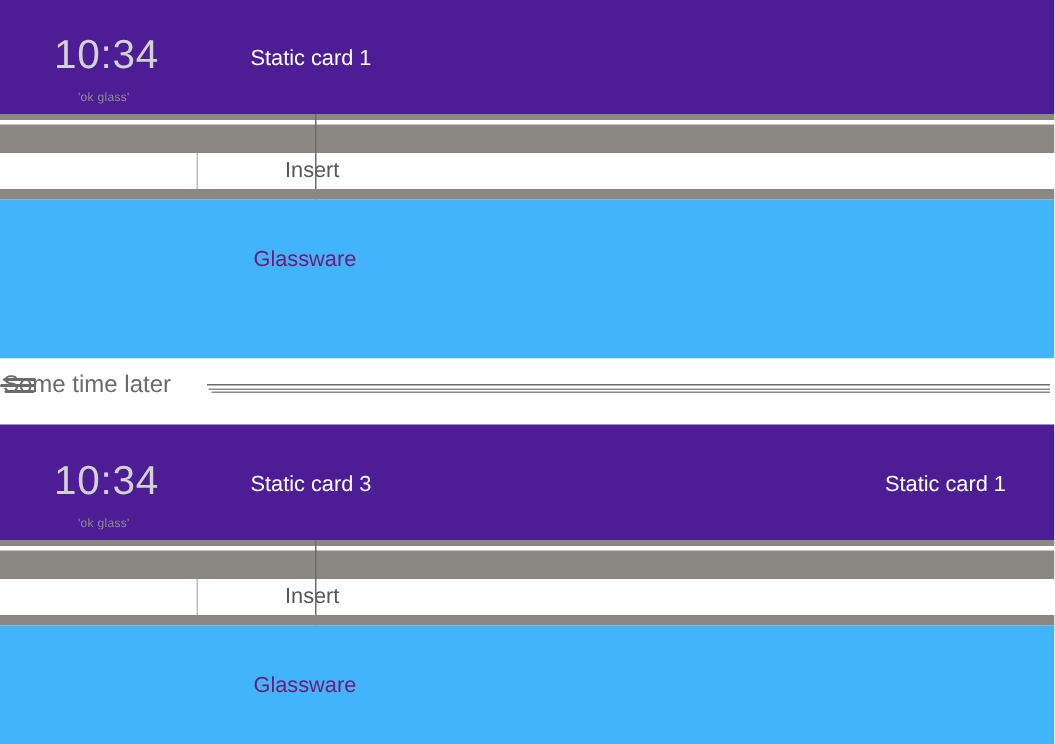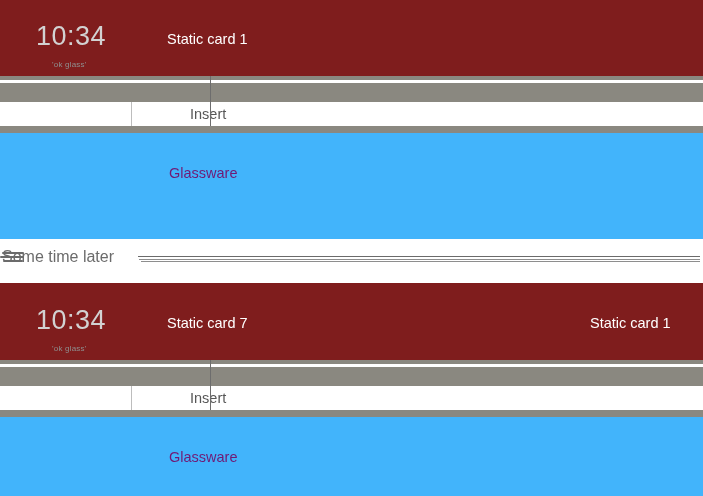--- a/index.html
+++ b/index.html
@@ -15,21 +15,21 @@
     width: 703px;
     height: 496px;
     background: #ffffff;
   }
 
   
   .band { position: absolute; left: 0; width: 703px; }
 
   
   .glass-strip {
-    background: #7f1d1d;
+    background: #4c1d95;
     color: #ffffff;
     overflow: hidden;
     padding-left: 44px;
   }
   .glass-clock {
     position: absolute;
     color: #d2d2d2;
     font-weight: 300;
     font-size: 27px;
     letter-spacing: 0.5px;
@@ -155,21 +155,21 @@
     </span>
 
     <div class="later-rule" style="left:138px; top:17px; width:562px;"></div>
     <div class="later-rule2" style="left:141px; top:22px; width:559px;"></div>
     <div class="later-rule2" style="left:139px; top:20px; width:561px;"></div>
   </div>
 
   <div class="band glass-strip" style="top:283px; height:77px;">
     <div class="glass-clock" style="left:36px; top:24px;">10:34</div>
     <div class="glass-hint" style="left:52px; top:61px;">'ok glass'</div>
-    <div class="glass-cardlabel" style="left:167px; top:32px;">Static card 7</div>
+    <div class="glass-cardlabel" style="left:167px; top:32px;">Static card 3</div>
     <div class="glass-cardlabel" style="left:590px; top:32px;">Static card 1</div>
   </div>
 
   <div class="band grey-thin" style="top:360px; height:4px;"></div>
   <div class="band" style="top:364px; height:3px; background:#ffffff;"></div>
   <div class="band grey-bar" style="top:367px; height:19px;"></div>
 
   <div class="insert-band" style="top:386px; height:24px;">
     <div class="insert-label" style="left:190px; top:4px;">Insert</div>
   </div>

